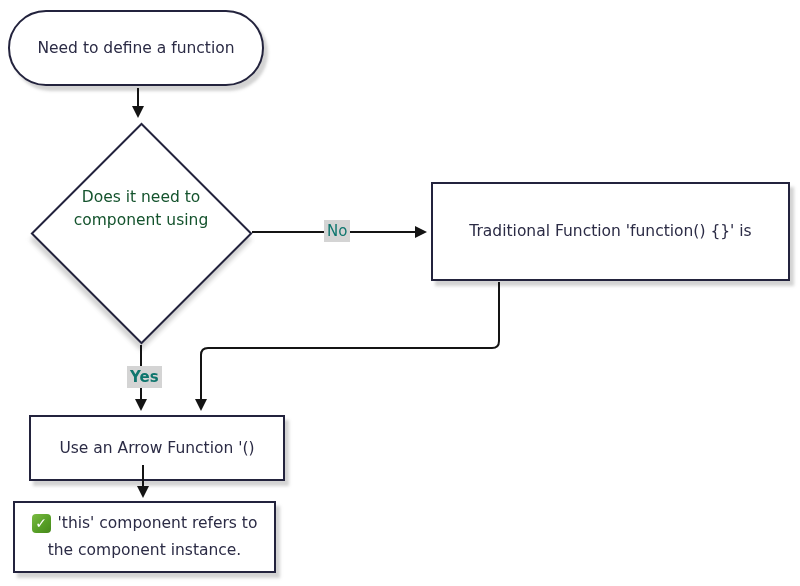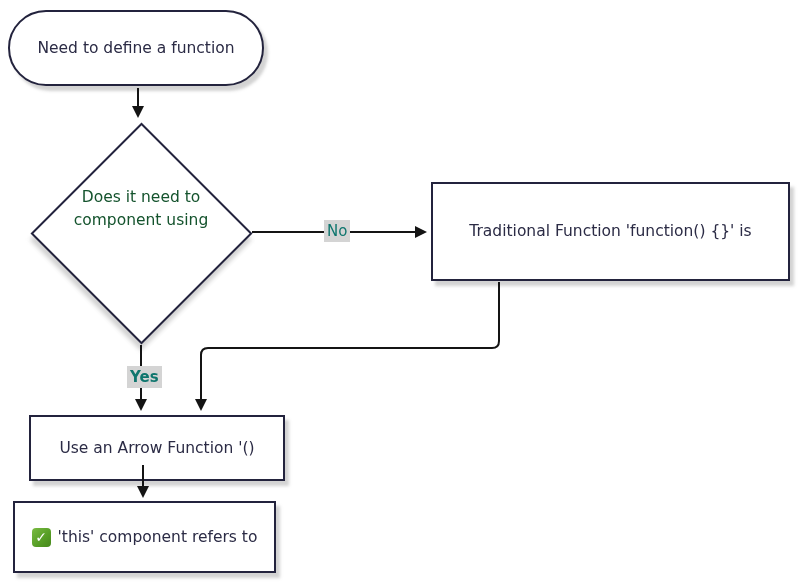--- a/index.html
+++ b/index.html
@@ -127,20 +127,21 @@
 
   <div class="node box-arrow-fn">
     <div>Use an Arrow Function '()</div>
   </div>
 
   <div class="node box-result">
     <div class="result-line">
       <span class="check">✓</span>
       <span>'this' component refers to</span>
     </div>
+    <div>the component instance.</div>
   </div>
 
   <svg class="edges" viewBox="0 0 800 586" xmlns="http://www.w3.org/2000/svg">
 
     <path d="M 138 88 L 138 107"></path>
     <polygon points="138,118 132,106 144,106"></polygon>
 
     <path d="M 252 232 L 416 232"></path>
     <polygon points="427,232 415,226 415,238"></polygon>
 

